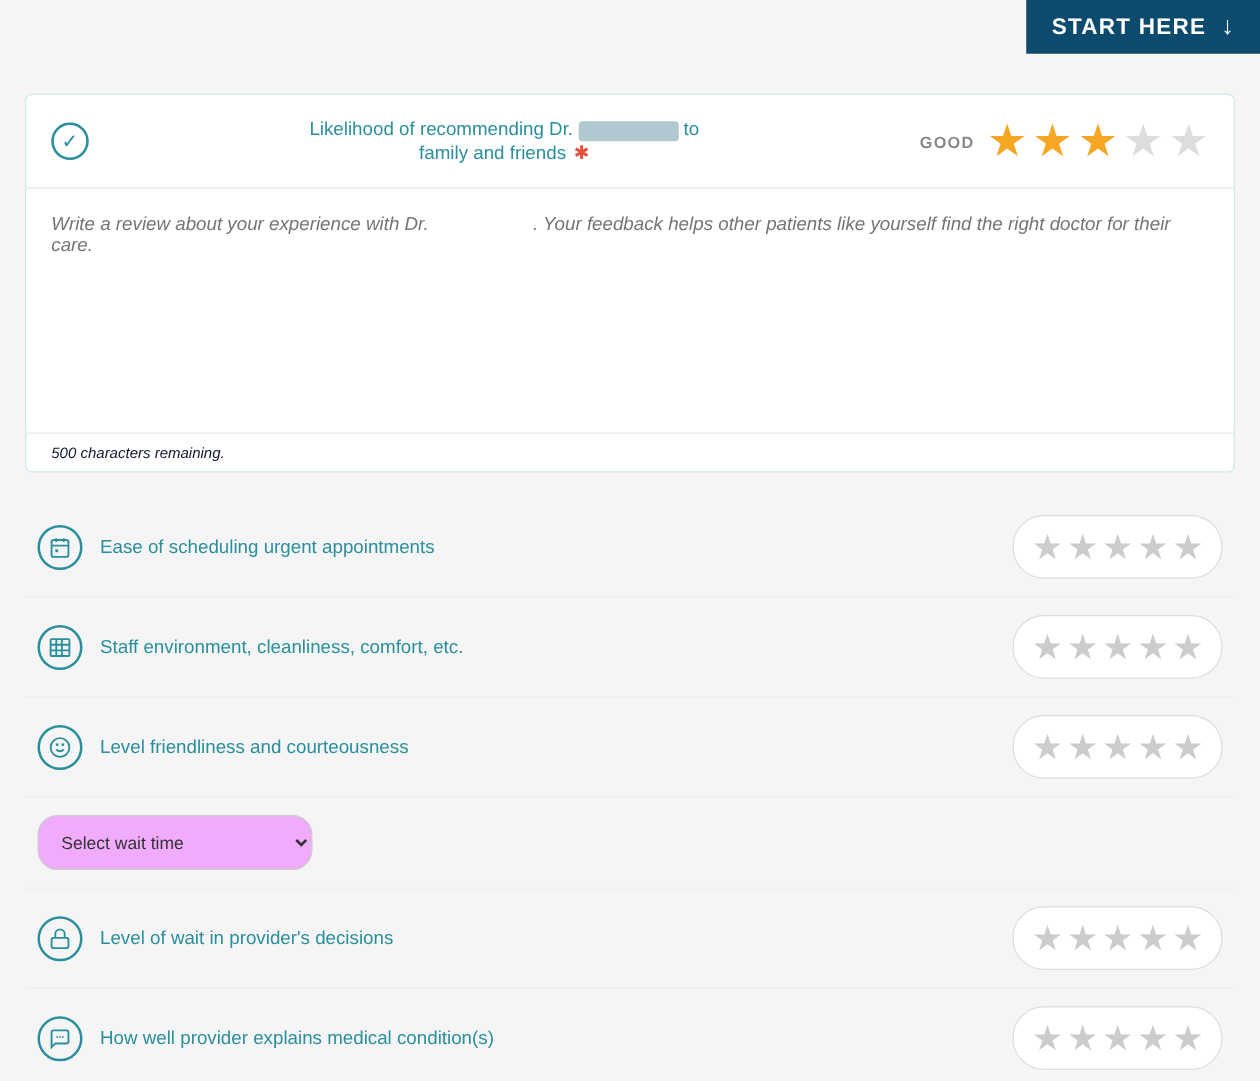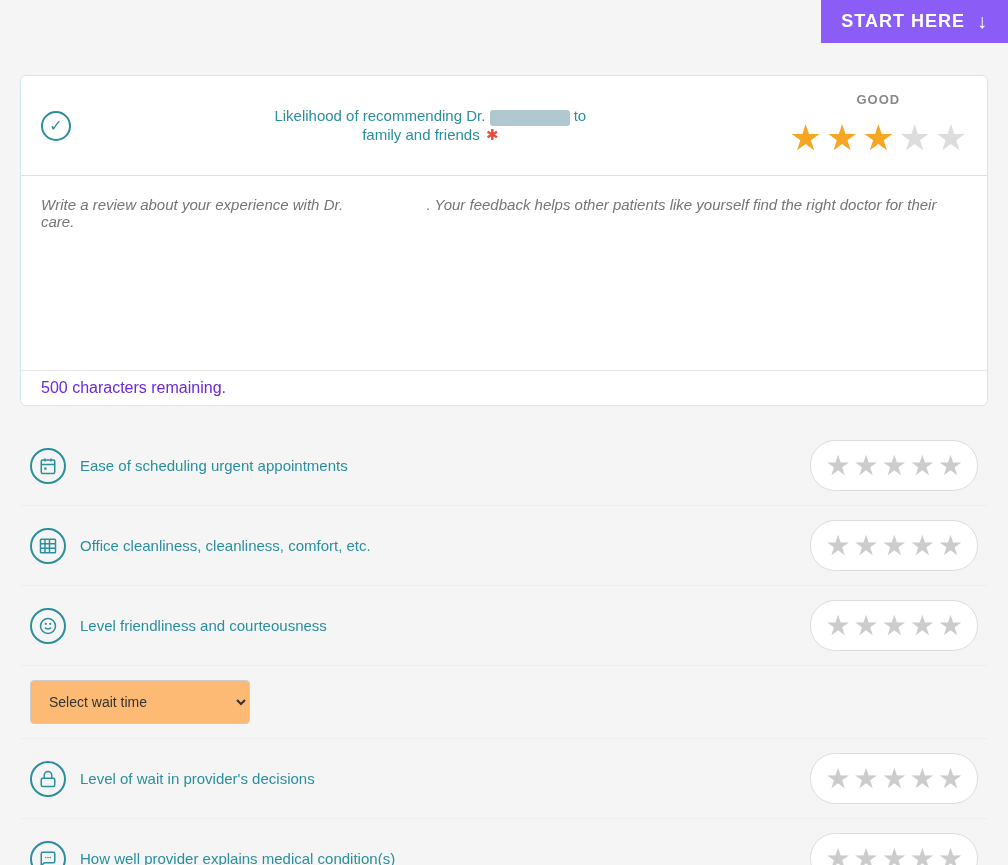--- a/index.html
+++ b/index.html
@@ -9,21 +9,21 @@
       width: 1008px;
       min-height: 865px;
       position: relative;
     }
 
     
     .start-here-banner {
       position: absolute;
       top: 0;
       right: 0;
-      background: #8b5cf6;
+      background: #0c4a6e;
       color: white;
       font-weight: bold;
       font-size: 18px;
       padding: 10px 20px;
       display: flex;
       align-items: center;
       gap: 12px;
       letter-spacing: 1px;
       z-index: 10;
     }
@@ -86,21 +86,20 @@
 
     .required-asterisk {
       color: #e74c3c;
       margin-left: 2px;
     }
 
     .rating-section {
       display: flex;
       align-items: center;
       gap: 10px;
-      flex-direction: column;
     }
 
     .good-label {
       color: #888;
       font-size: 13px;
       font-weight: bold;
       letter-spacing: 1px;
     }
 
     .stars-container {
@@ -132,22 +131,23 @@
       color: #aaa;
       font-size: 15px;
       resize: none;
       height: 190px;
       background: white;
       font-family: Arial, sans-serif;
     }
 
     .char-count {
       padding: 8px 20px;
-      font-size: 16px;
-      color: #6d28d9;
+      font-size: 12px;
+      color: #0f172a;
+      font-style: italic;
       border-top: 1px solid #e8e8e8;
     }
 
     
     .survey-items {
       display: flex;
       flex-direction: column;
       gap: 0;
     }
 
@@ -194,23 +194,23 @@
     }
 
     .survey-star {
       font-size: 28px;
       color: #ccc;
       cursor: pointer;
     }
 
     
     .wait-time-select {
-      background: #fdba74;
+      background: #f0abfc;
       border: 1px solid #ccc;
-      border-radius: 4px;
+      border-radius: 16px;
       padding: 10px 14px;
       font-size: 14px;
       color: #333;
       cursor: pointer;
       appearance: auto;
       min-width: 220px;
       height: 44px;
     }
   </style>
 </head>
@@ -277,21 +277,21 @@
         <div class="survey-item-left">
           <div class="item-icon">
             <svg viewBox="0 0 24 24" width="18" height="18" fill="none" stroke="#2a8f9c" stroke-width="2">
               <rect x="2" y="3" width="20" height="18" rx="1"></rect>
               <line x1="2" y1="9" x2="22" y2="9"></line>
               <line x1="2" y1="15" x2="22" y2="15"></line>
               <line x1="8" y1="3" x2="8" y2="21"></line>
               <line x1="14" y1="3" x2="14" y2="21"></line>
             </svg>
           </div>
-          <span class="item-label">Office cleanliness, cleanliness, comfort, etc.</span>
+          <span class="item-label">Staff environment, cleanliness, comfort, etc.</span>
         </div>
         <div class="survey-stars">
           <span class="survey-star">★</span>
           <span class="survey-star">★</span>
           <span class="survey-star">★</span>
           <span class="survey-star">★</span>
           <span class="survey-star">★</span>
         </div>
       </div>
       <div class="survey-item">

